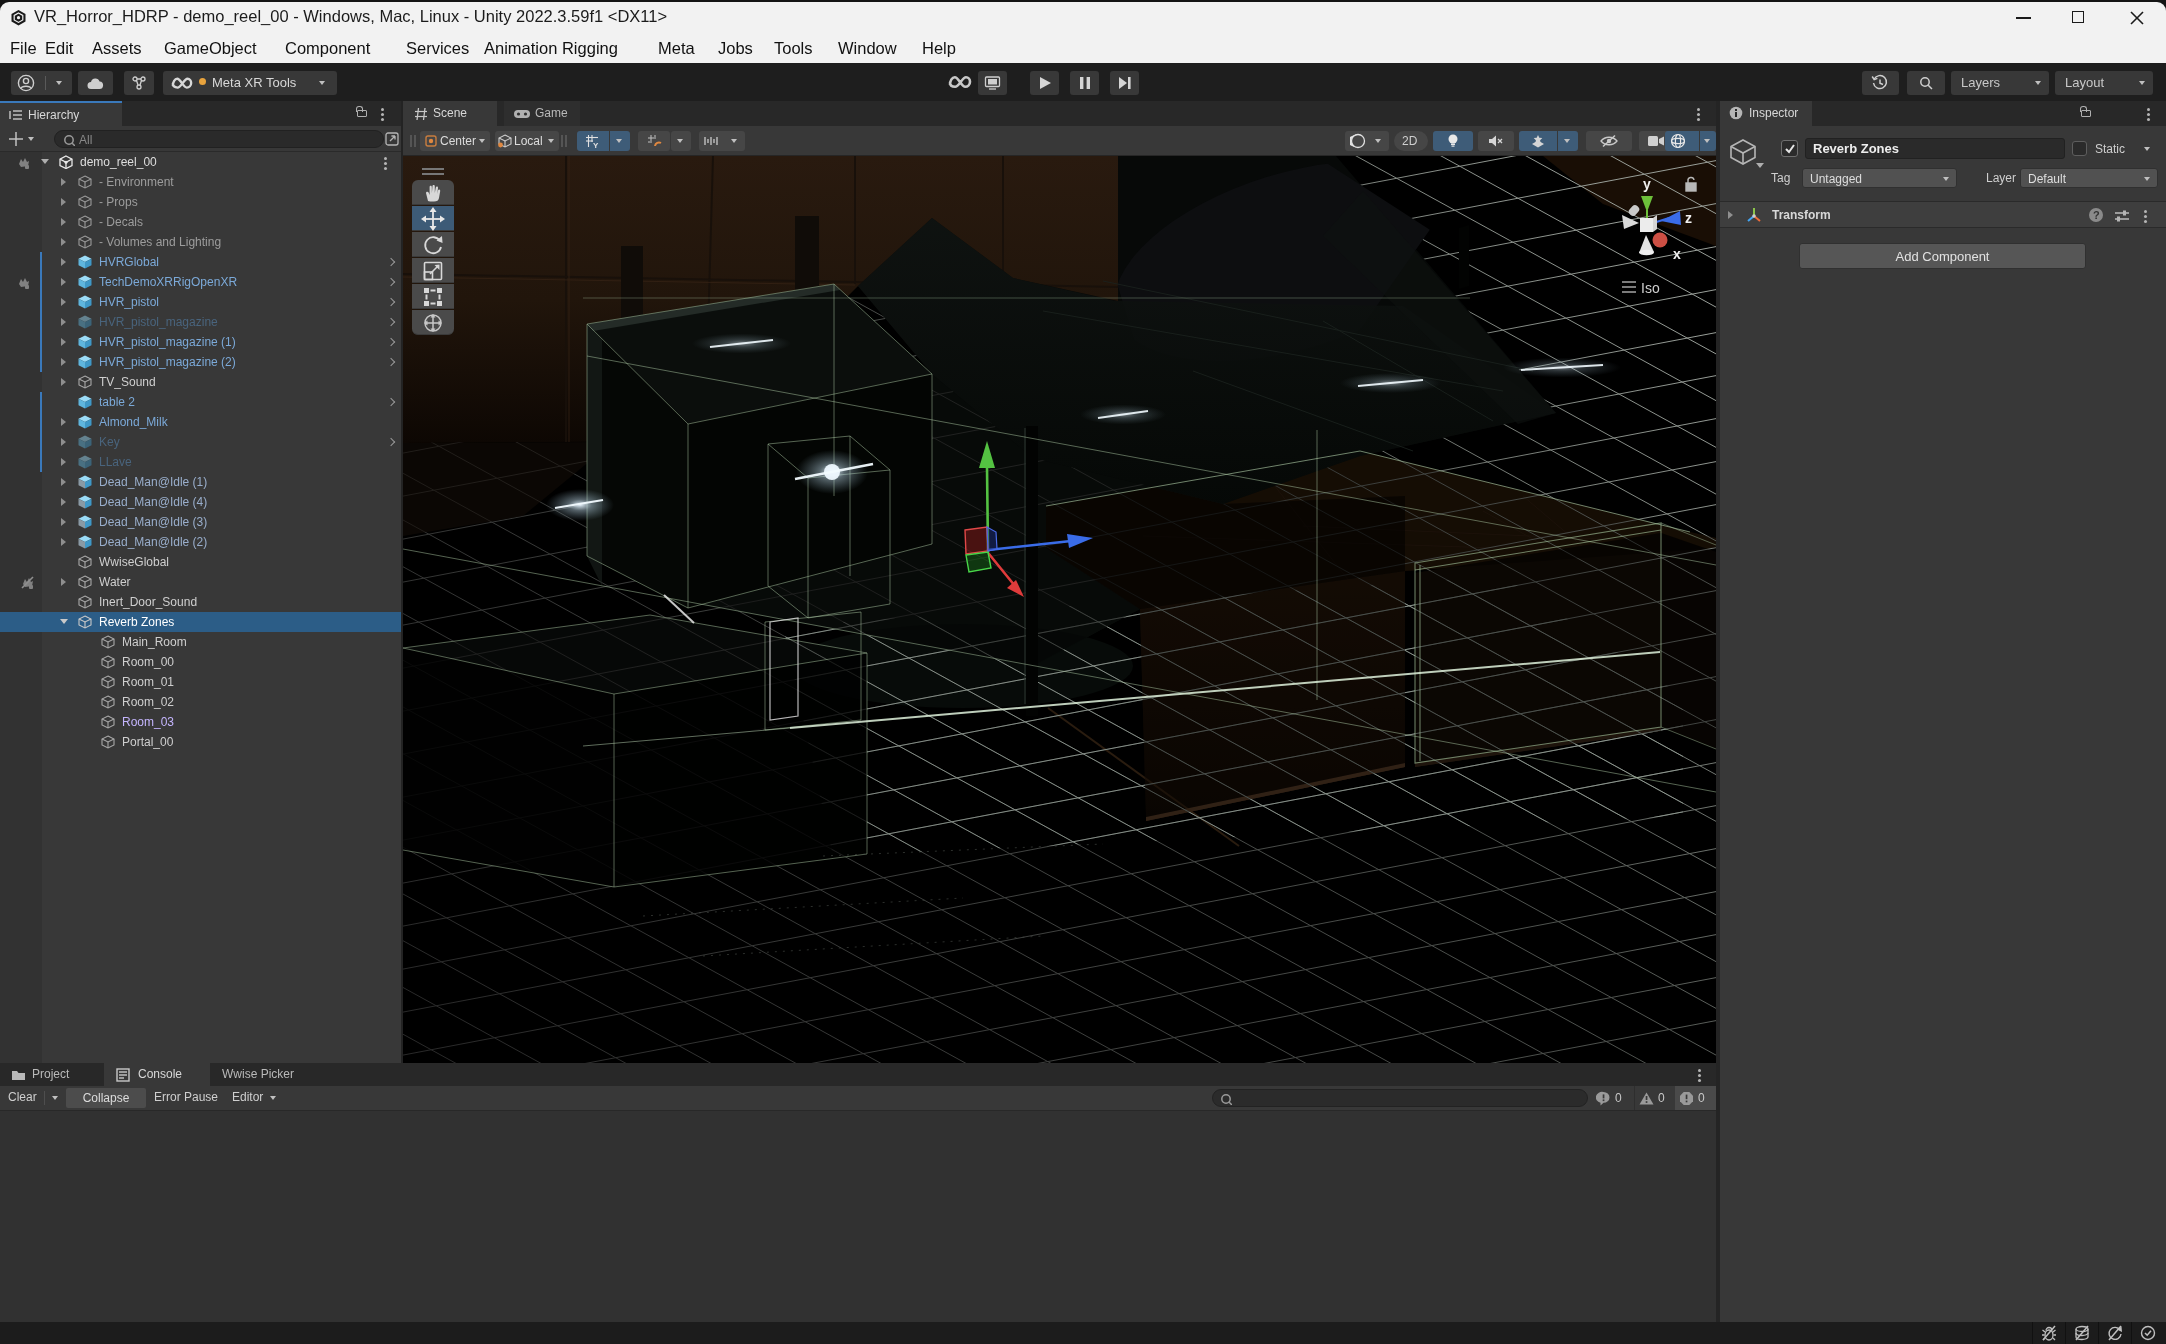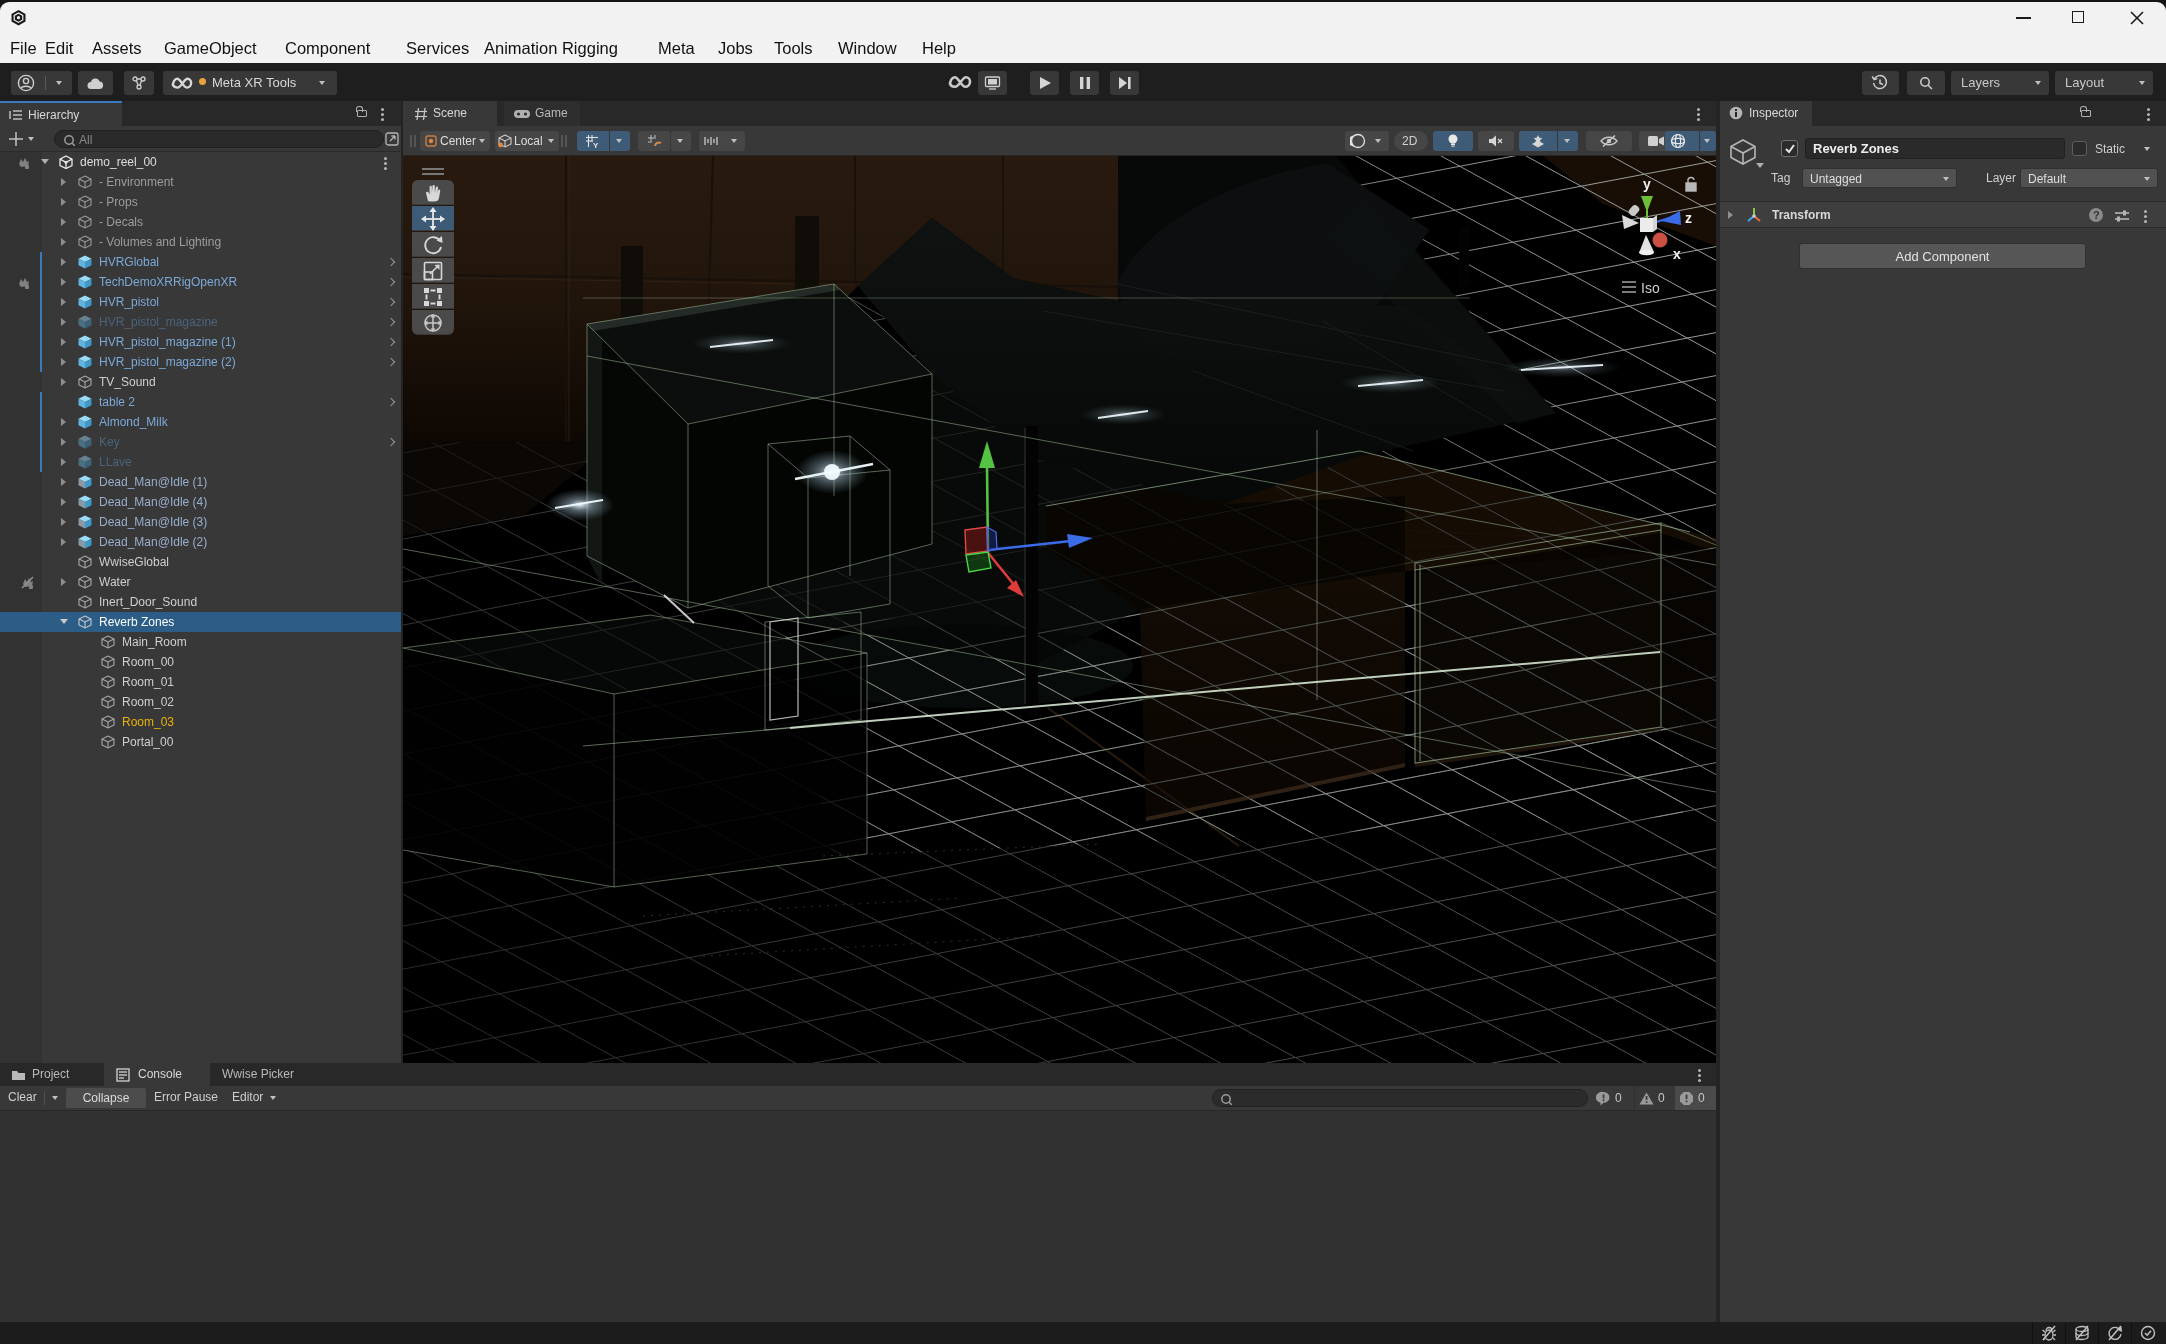--- a/index.html
+++ b/index.html
@@ -33,20 +33,21 @@
  color:#dedede;font-size:12px;border:1px solid #303030}
 .darr{width:0;height:0;border-top:4px solid #c0c0c0;border-left:3.5px solid transparent;
  border-right:3.5px solid transparent;position:absolute}
 </style></head><body>
 <div id="titlebar">
     <svg class="abs" style="left:10px;top:7px" width="17" height="17" viewBox="0 0 17 17">
       <polygon points="8.5,1 15.5,5 15.5,12.5 8.5,16.5 1.5,12.5 1.5,5" fill="#1a1a1a"></polygon>
       <polygon points="8.5,4 12.8,6.4 12.8,11 8.5,13.4 4.2,11 4.2,6.4" fill="none" stroke="#f2f2f2" stroke-width="1.2"></polygon>
       <circle cx="8.5" cy="8.7" r="1.6" fill="#f2f2f2"></circle>
     </svg>
+    <div class="abs" style="left:34px;top:5px;font-size:16.5px">VR_Horror_HDRP - demo_reel_00 - Windows, Mac, Linux - Unity 2022.3.59f1 &lt;DX11&gt;</div>
     <div class="abs" style="left:2016px;top:15px;width:15px;height:1.6px;background:#1b1b1b"></div>
     <div class="abs" style="left:2072px;top:9px;width:12px;height:12px;border:1.6px solid #1b1b1b"></div>
     <svg class="abs" style="left:2130px;top:9px" width="14" height="14" viewBox="0 0 14 14">
       <g stroke="#1b1b1b" stroke-width="1.6">
         <line x1="1" y1="1" x2="13" y2="13"></line>
         <line x1="13" y1="1" x2="1" y2="13"></line>
       </g>
     </svg>
   </div>
 <div id="menubar">
@@ -540,21 +541,21 @@
         <div class="rowlbl" style="left:122px;color:#cfcfcf">Room_02</div>
       </div>
       <div class="row" style="top:560px;">
         <svg class="abs" style="left:101px;top:3px" width="14" height="14" viewBox="0 0 14 14">
           <g stroke="#a8a8a8" stroke-width="1.1" fill="none" opacity="1.0">
             <polygon points="7,1 13,4 13,10 7,13 1,10 1,4"></polygon>
             <polyline points="1,4 7,7 13,4"></polyline>
             <line x1="7" y1="7" x2="7" y2="13"></line>
           </g>
         </svg>
-        <div class="rowlbl" style="left:122px;color:#eab308">Room_03</div>
+        <div class="rowlbl" style="left:122px;color:#c4b5fd">Room_03</div>
       </div>
       <div class="row" style="top:580px;">
         <svg class="abs" style="left:101px;top:3px" width="14" height="14" viewBox="0 0 14 14">
           <g stroke="#a8a8a8" stroke-width="1.1" fill="none" opacity="1.0">
             <polygon points="7,1 13,4 13,10 7,13 1,10 1,4"></polygon>
             <polyline points="1,4 7,7 13,4"></polyline>
             <line x1="7" y1="7" x2="7" y2="13"></line>
           </g>
         </svg>
         <div class="rowlbl" style="left:122px;color:#cfcfcf">Portal_00</div>

